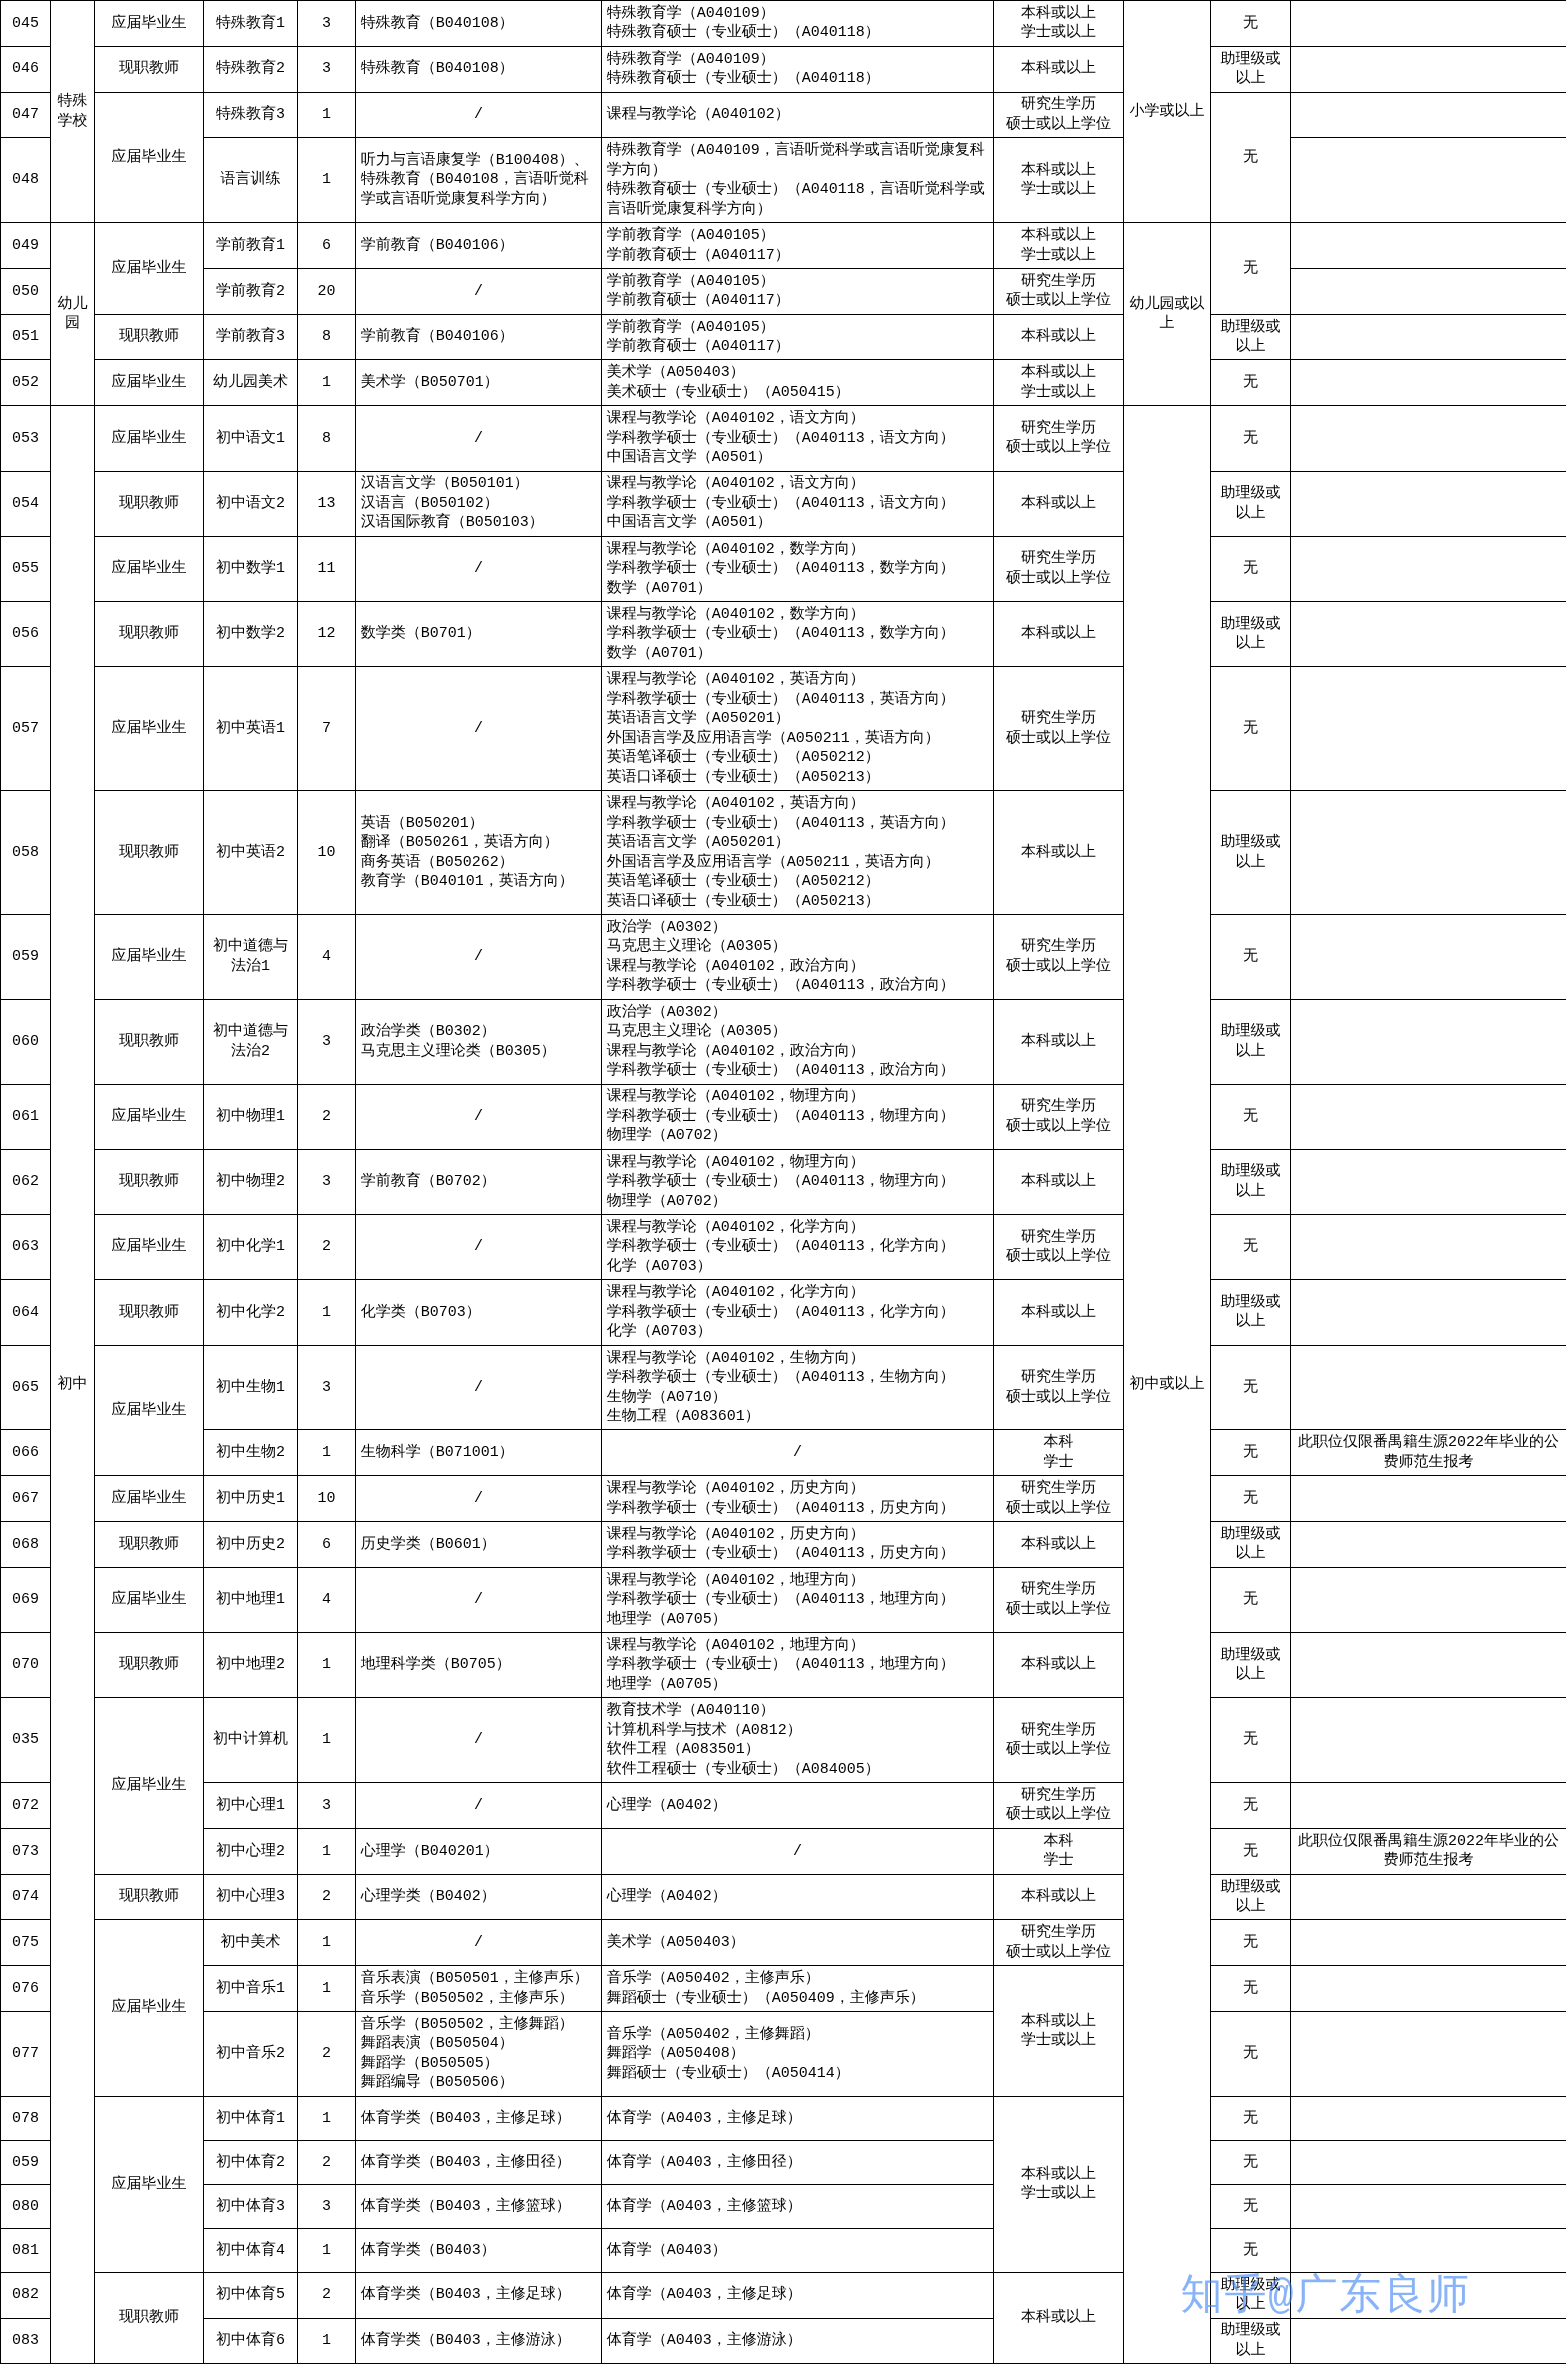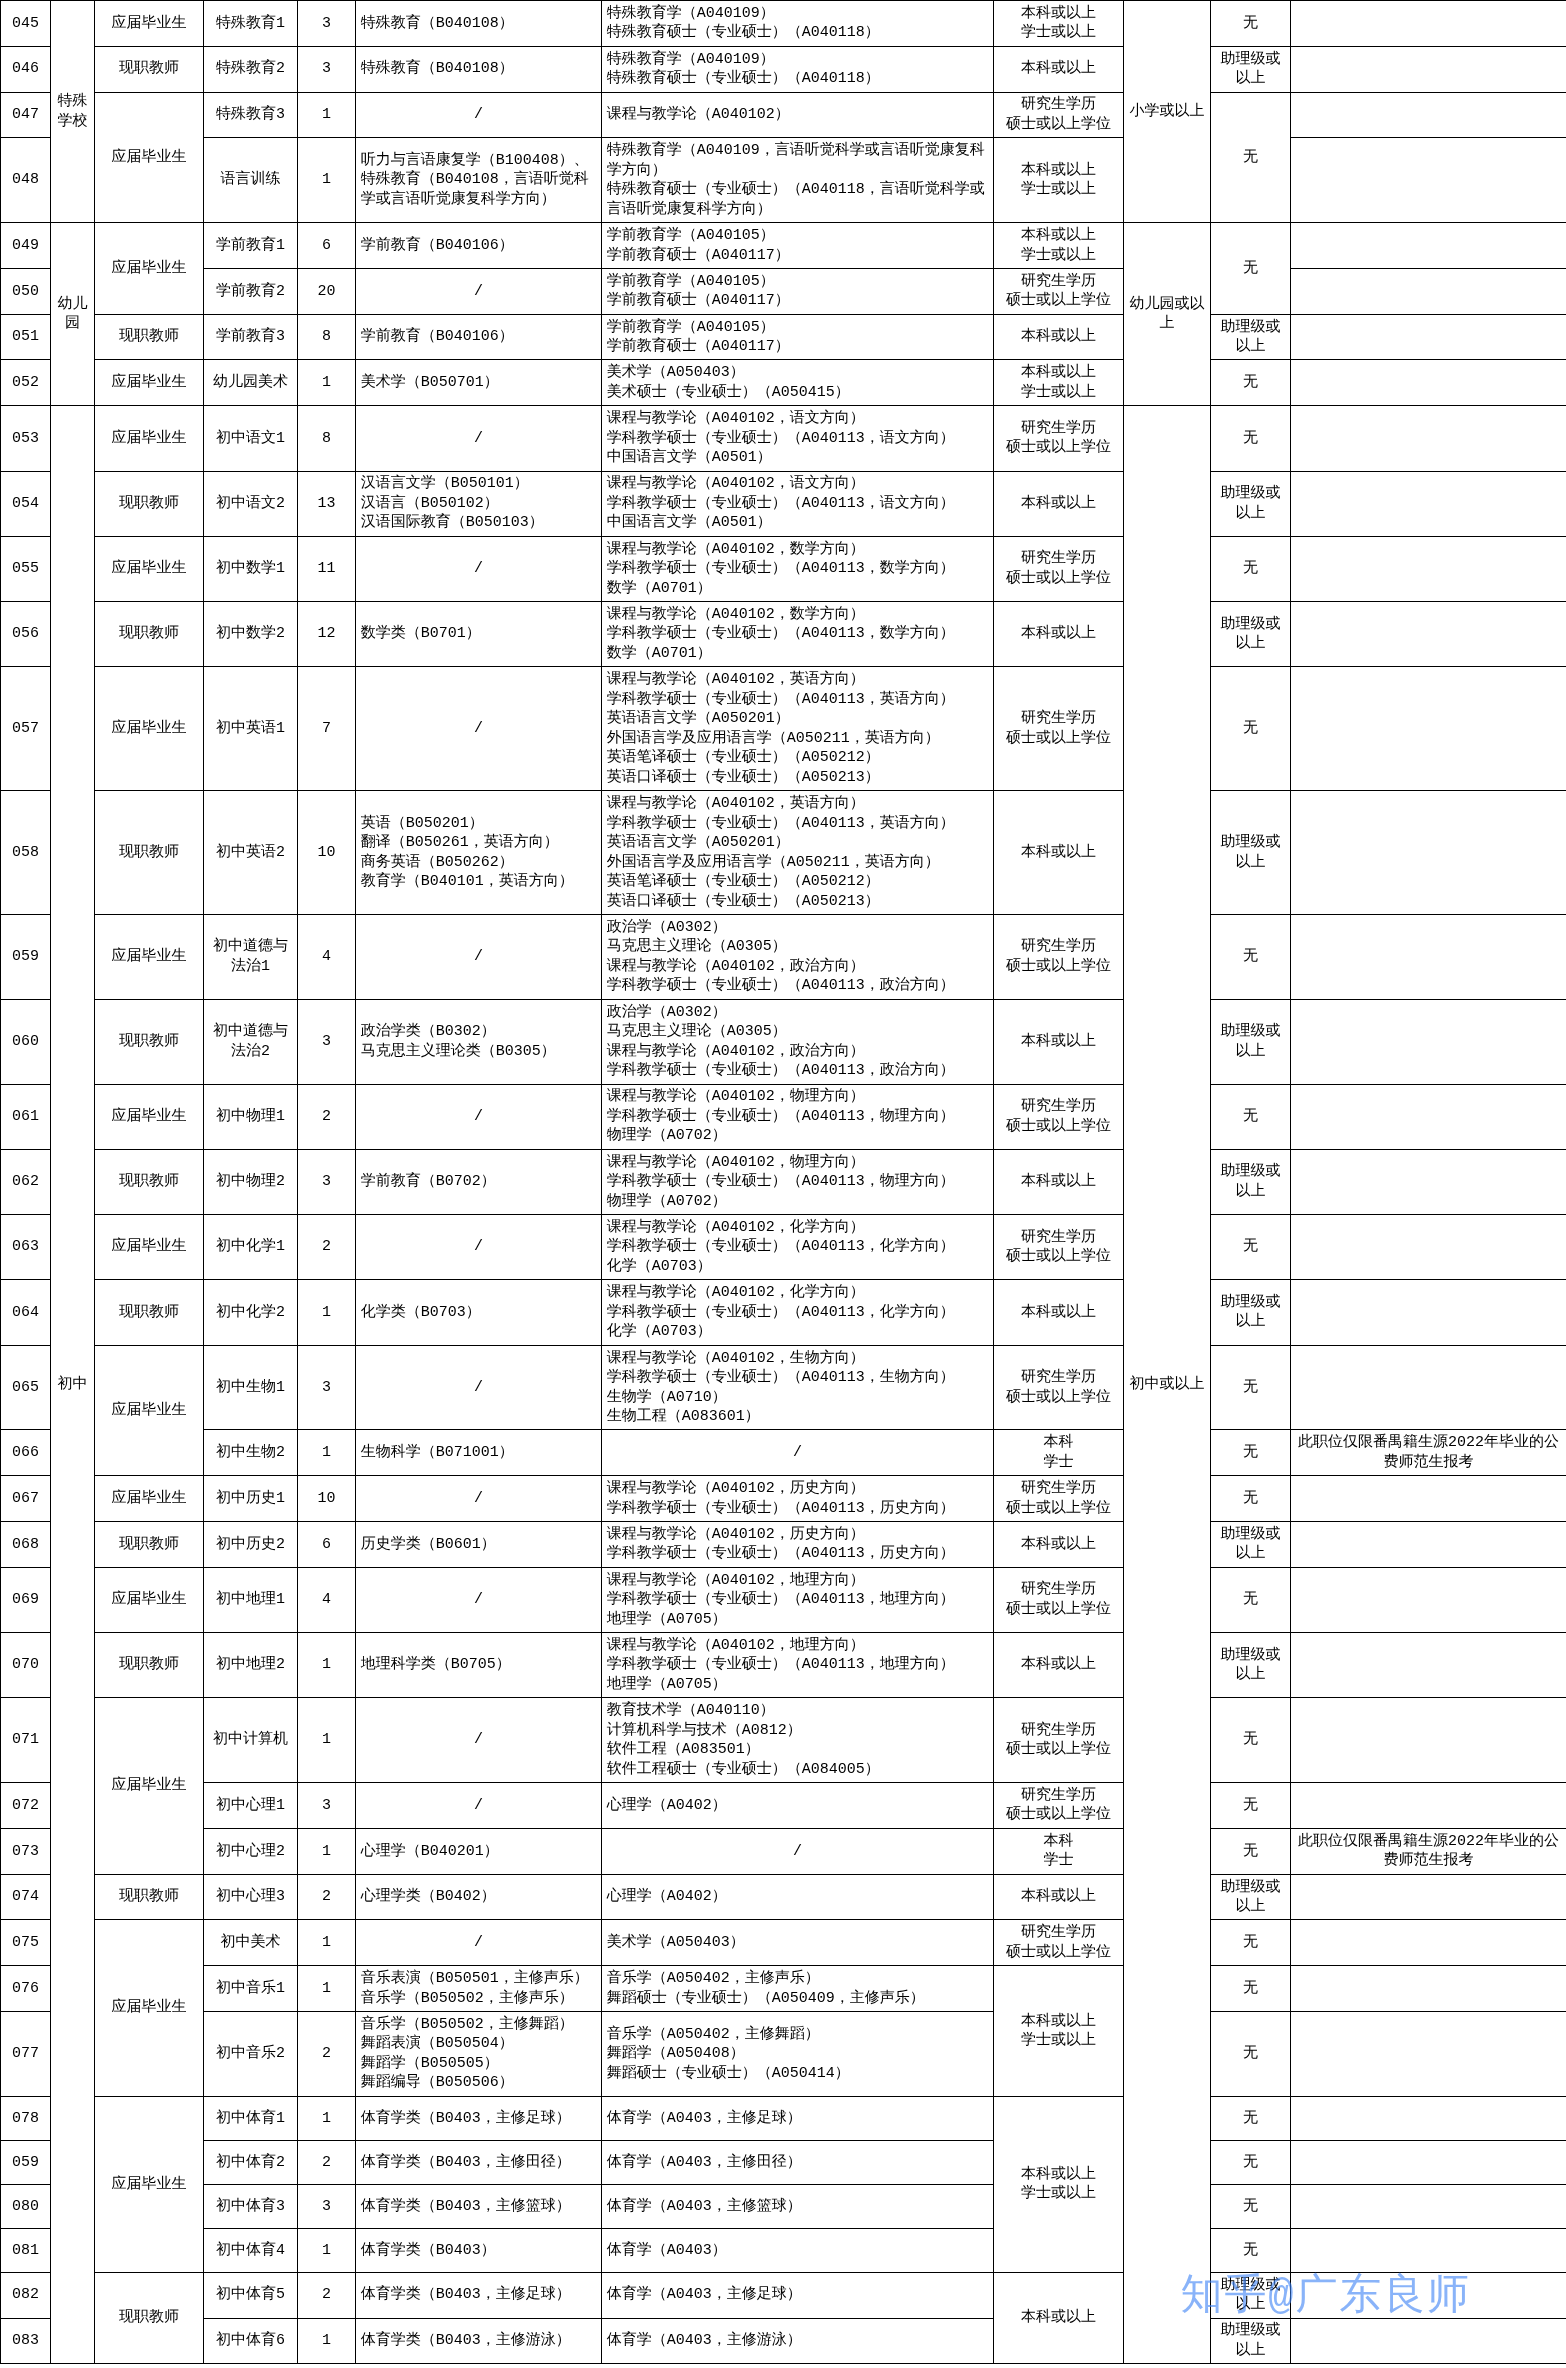--- a/index.html
+++ b/index.html
@@ -401,21 +401,21 @@
         <td data-name="cell-count">1</td>
         <td data-name="cell-undergrad" class="left">地理科学类（B0705）</td>
         <td data-name="cell-graduate" class="left">课程与教学论（A040102，地理方向）
 学科教学硕士（专业硕士）（A040113，地理方向）
 地理学（A0705）</td>
         <td data-name="cell-education">本科或以上</td>
         <td data-name="cell-title">助理级或以上</td>
         <td data-name="cell-remark"></td>
       </tr>
       <tr data-name="table-row">
-        <td data-name="cell-id">071</td>
+        <td data-name="cell-id">035</td>
         <td rowspan="3" data-name="cell-applicant">应届毕业生</td>
         <td data-name="cell-position">初中计算机</td>
         <td data-name="cell-count">1</td>
         <td data-name="cell-undergrad">/</td>
         <td data-name="cell-graduate" class="left">教育技术学（A040110）
 计算机科学与技术（A0812）
 软件工程（A083501）
 软件工程硕士（专业硕士）（A084005）</td>
         <td data-name="cell-education">研究生学历
 硕士或以上学位</td>

